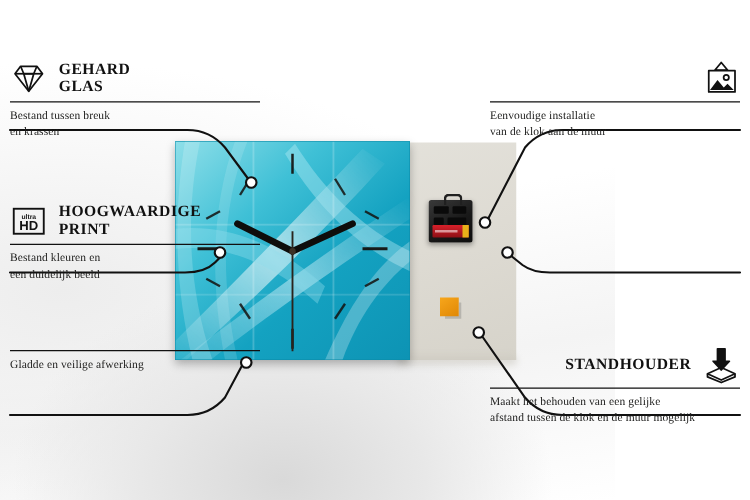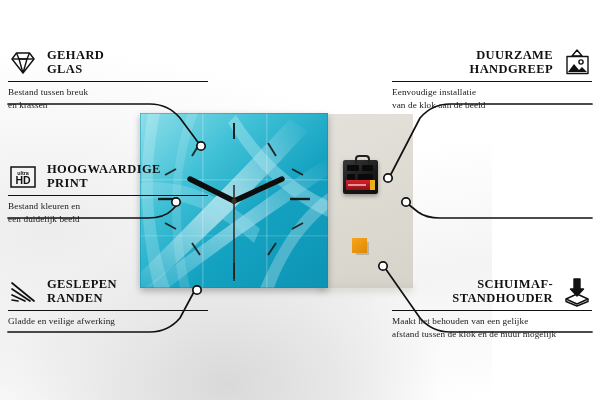--- a/index.html
+++ b/index.html
@@ -252,80 +252,59 @@
       </span>
     </div>
     <div class="rule"></div>
     <div class="desc">
       <span>Bestand kleuren en</span><br>
       <span>een duidelijk beeld</span>
     </div>
   </div>
 
   <div class="feat left f-randen">
-    <div class="head">
-      <span class="icon">
-        <svg viewBox="0 0 30 30">
-            <g stroke="#111" stroke-width="1.7" stroke-linecap="round">
-          <line x1="4" y1="6" x2="26" y2="24"></line>
-          <line x1="4" y1="12" x2="22" y2="24"></line>
-          <line x1="4" y1="18" x2="17" y2="24"></line>
-          <line x1="4" y1="23" x2="10" y2="24"></line>
-        </g>
-          </svg>
-      </span>
-      <span class="titles">
-        <span class="t1">GESLEPEN</span>
-        <span class="t2">RANDEN</span>
-      </span>
-    </div>
     <div class="rule"></div>
     <div class="desc">
       <span>Gladde en veilige afwerking</span>
     </div>
   </div>
 
   <div class="feat right f-handgreep">
     <div class="head">
       <span class="icon">
         <svg viewBox="0 0 30 30">
             <g fill="none" stroke="#111" stroke-width="1.4" stroke-linejoin="round">
           <path d="M15 2 L10 8 L20 8 Z"></path>
           <rect x="5" y="8.5" width="21" height="17"></rect>
           <circle cx="19" cy="14" r="2.1"></circle>
           <path d="M6 24 L12 16 L17 22 L20 19 L25 24 Z" fill="#111" stroke="none"></path>
         </g>
           </svg>
       </span>
-      <span class="titles">
-        <span class="t1">DUURZAME</span>
-        <span class="t2">HANDGREEP</span>
-      </span>
     </div>
     <div class="rule"></div>
     <div class="desc">
       <span>Eenvoudige installatie</span><br>
-      <span>van de klok aan de beeld</span>
+      <span>van de klok aan de muur</span>
     </div>
   </div>
 
 
   <div class="feat right f-schuim">
     <div class="head">
       <span class="icon">
         <svg viewBox="0 0 30 30">
             <g fill="none" stroke="#111" stroke-width="1.4" stroke-linejoin="round">
           <path d="M12 2 L18 2 L18 12 L21.5 12 L15 19 L8.5 12 L12 12 Z" fill="#111"></path>
           <path d="M15 17 L26 22 L15 27 L4 22 Z"></path>
           <path d="M4 22 L4 24.5 L15 29 L26 24.5 L26 22"></path>
         </g>
           </svg>
       </span>
       <span class="titles">
-        <span class="t1">SCHUIMAF-</span>
         <span class="t2">STANDHOUDER</span>
       </span>
     </div>
     <div class="rule"></div>
     <div class="desc">
       <span>Maakt het behouden van een gelijke</span><br>
       <span>afstand tussen de klok en de muur mogelijk</span>
     </div>
   </div>
 

